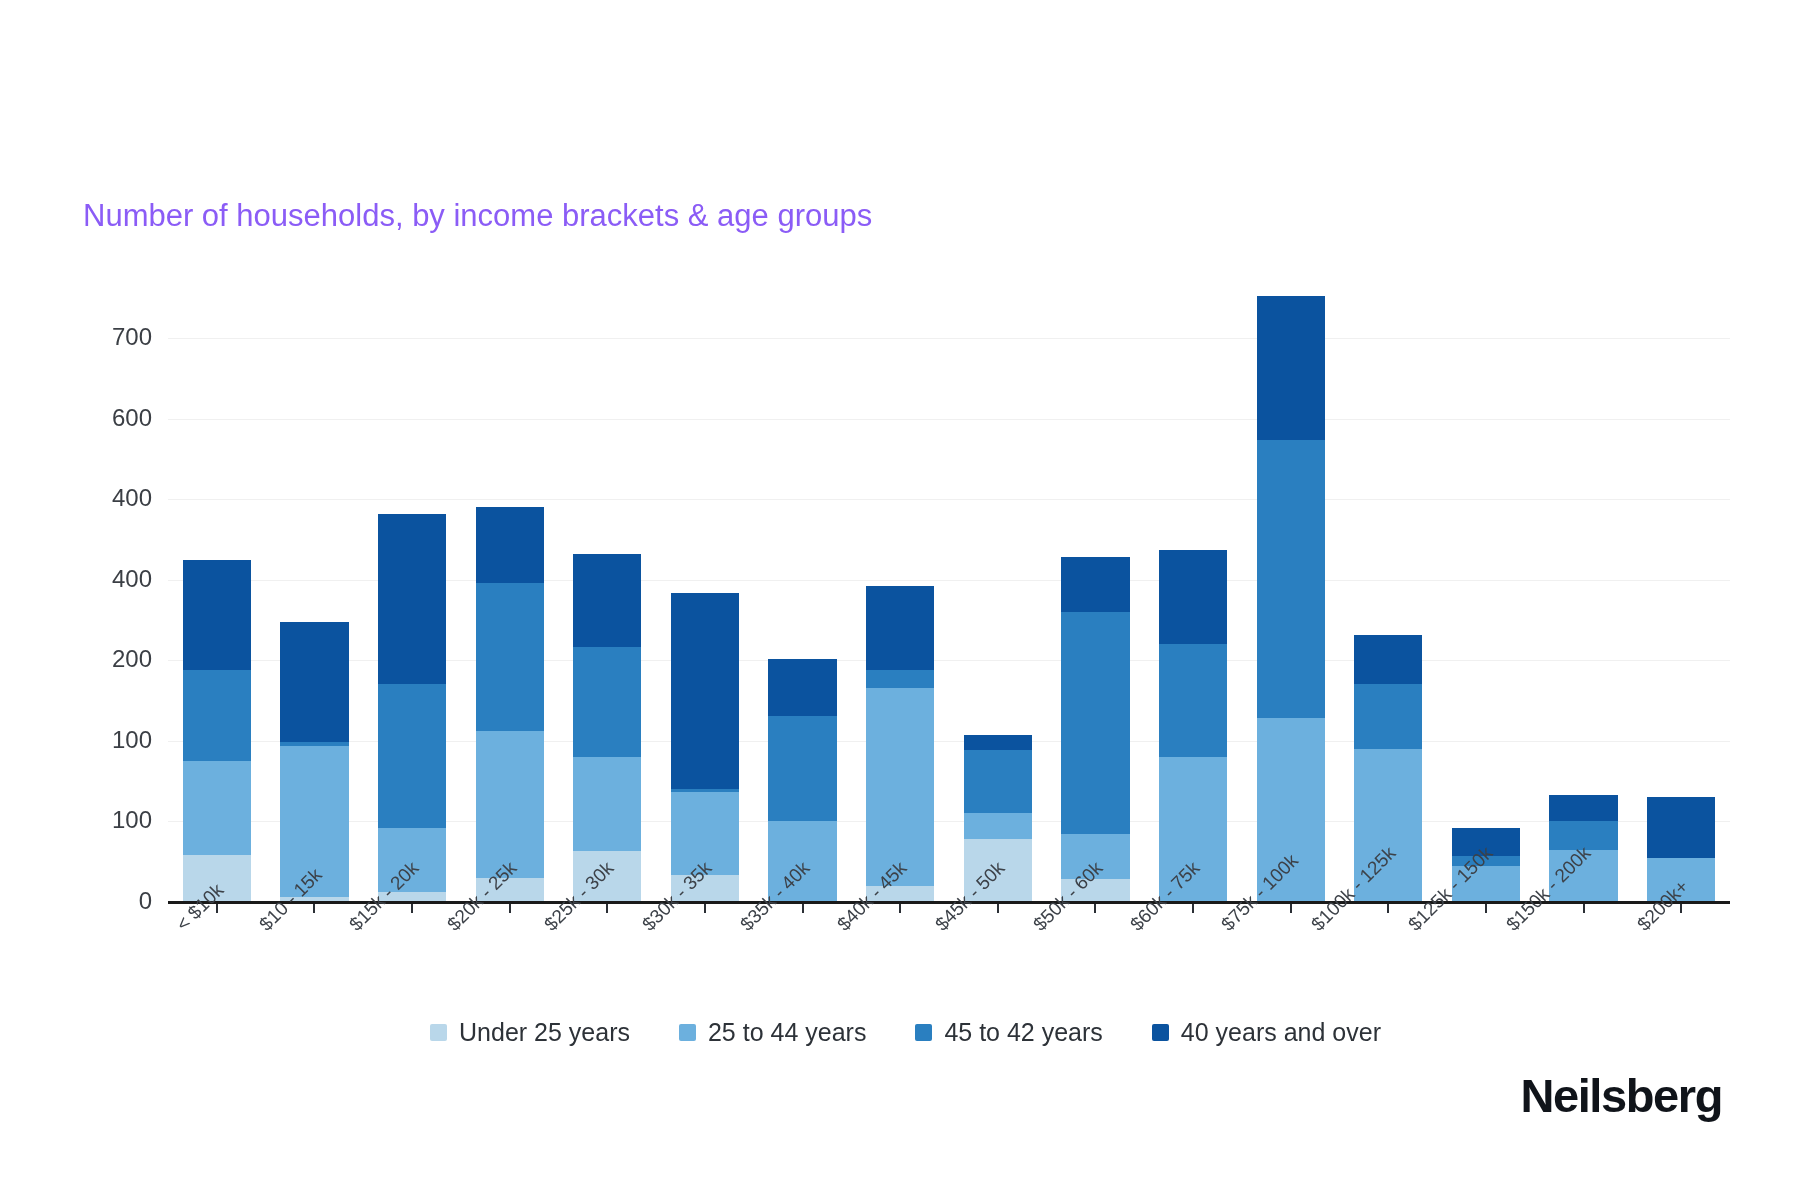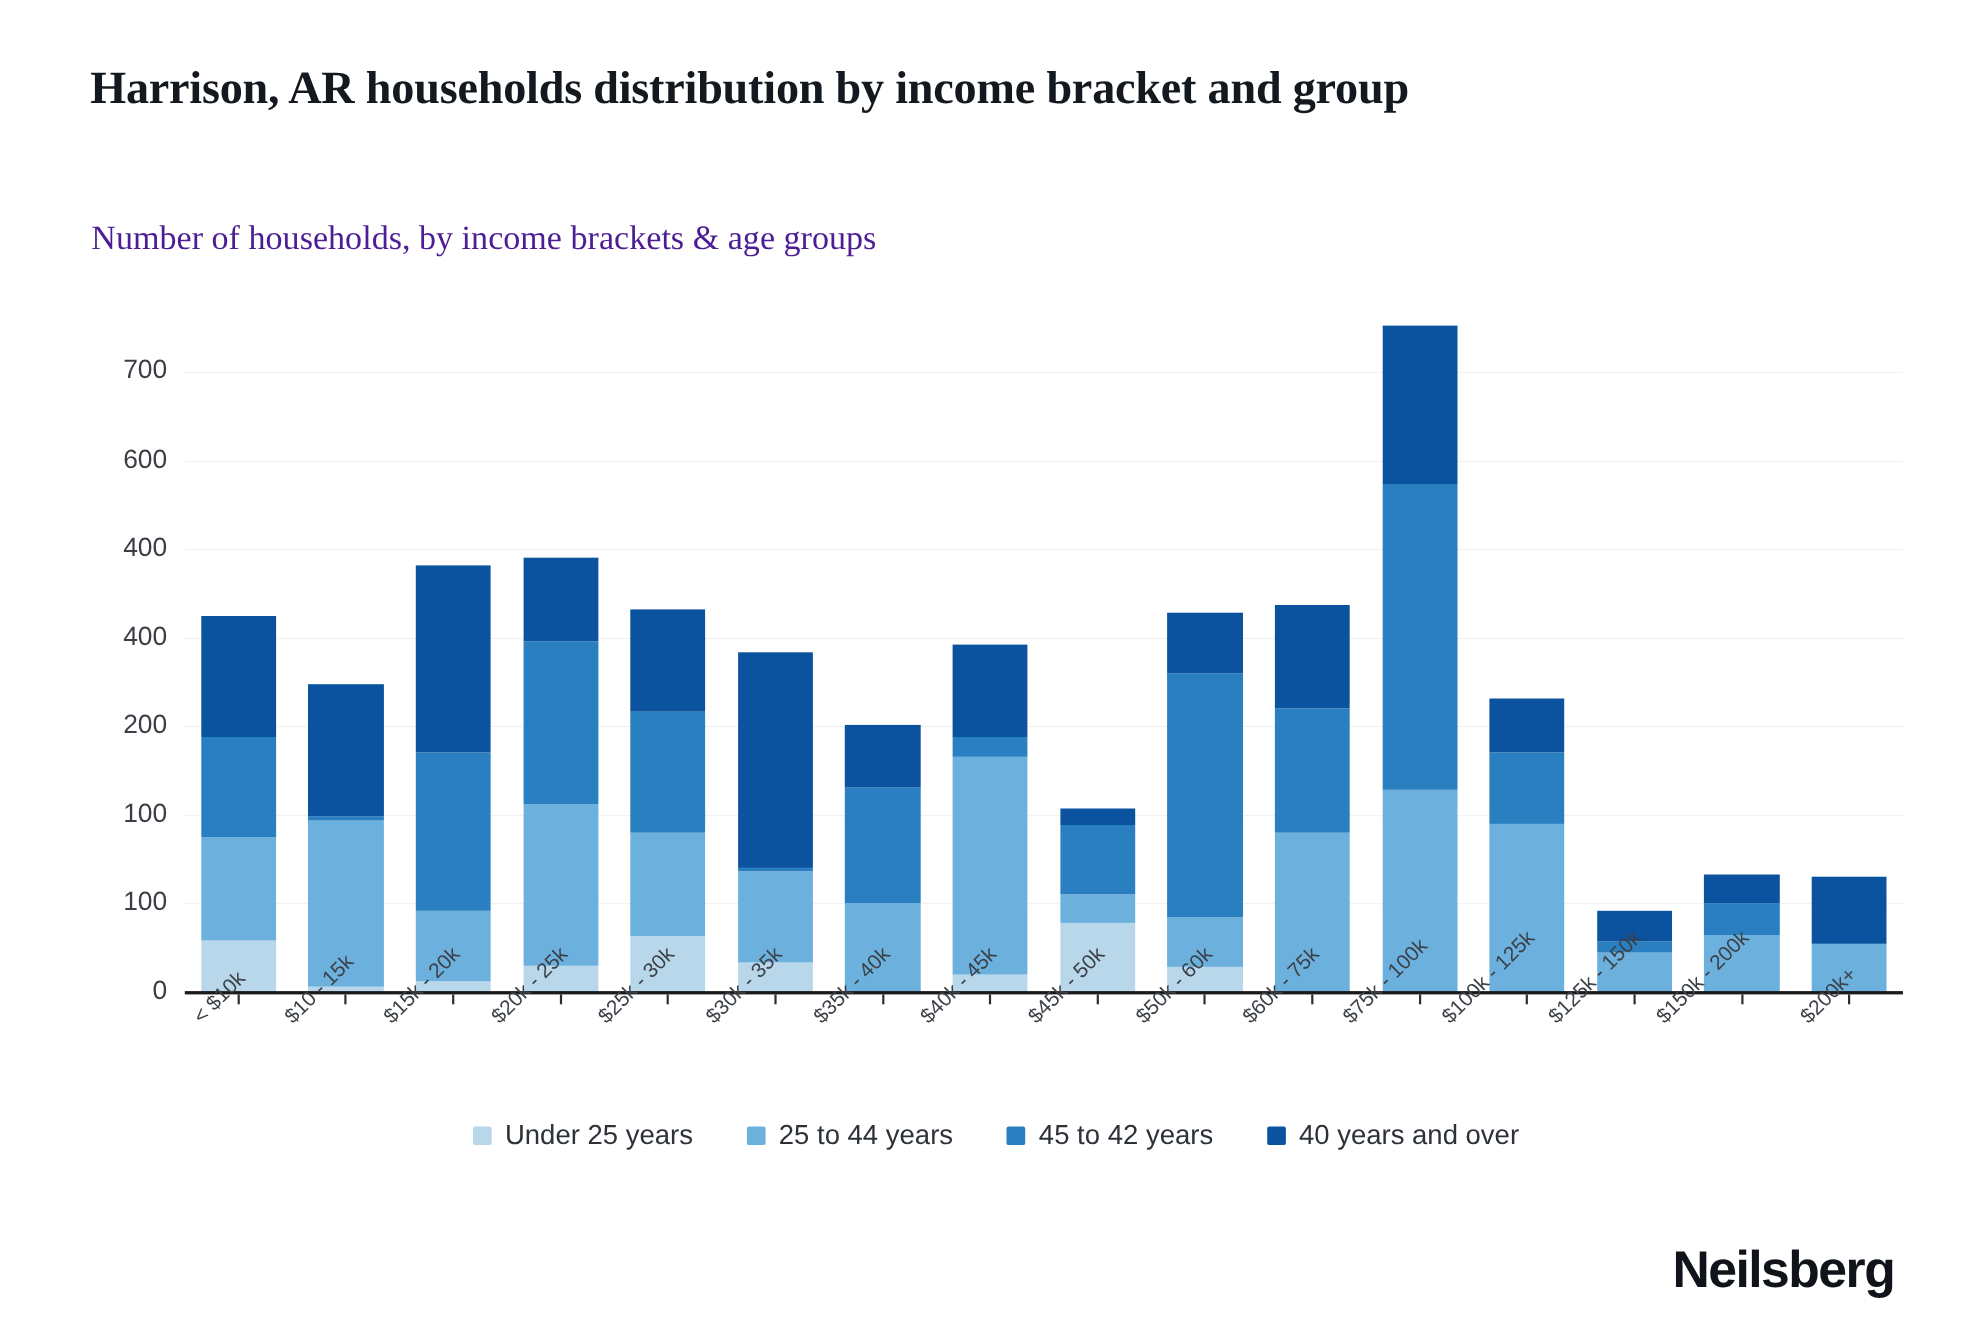--- a/index.html
+++ b/index.html
@@ -12,22 +12,22 @@
   .page { position: relative; width: 1800px; height: 1200px; background:#fff; }
 
   .title {
     position: absolute; left: 82px; top: 55px; width: 1520px;
     font-family: "Liberation Serif", serif;
     font-weight: 700; font-size: 42px; line-height: 1.28;
     color: #14181f; letter-spacing: -0.2px;
   }
   .subtitle {
     position: absolute; left: 83px; top: 198px; width: 1400px;
-    font-family: Liberation Serif, serif;
-    font-weight: 400; font-size: 31px; color: #4c1d95;
+    font-family: Liberation Sans, sans-serif;
+    font-weight: 400; font-size: 31px; color: #8b5cf6;
   }
 
   
   .plot-wrap { position: absolute; left: 0; top: 0; width: 1800px; height: 1200px; }
   .gridline {
     position: absolute; left: 0; width: 100%;
     height: 1px; background: #f0f0f0;
   }
   .ytick {
     position: absolute; right: 1612px; 
@@ -65,32 +65,31 @@
     font-size: 25px; color: #2d3238;
     font-family: "Liberation Sans", sans-serif;
   }
 
   .source {
     position: absolute; left: 84px; top: 1090px;
     font-size: 24px; color: #73787f;
     font-family: "Liberation Sans", sans-serif;
   }
   .brand {
-    position: absolute; right: 78px; top: 1126px;
+    position: absolute; right: 78px; top: 1068px;
     font-family: "Liberation Sans", sans-serif;
     font-weight: 700; font-size: 47px; color: #10141a;
     letter-spacing: -1.4px;
   }
 </style>
 </head>
 <body>
 
 <div class="page">
 
-  <div class="title">Harrison, AR households distribution by income bracket and group</div>
   <div class="subtitle">Number of households, by income brackets &amp; age groups</div>
 
   <div class="plot-wrap">
     <div id="gridlines">
         <div class="gridline" style="position: absolute; left: 168px; top: 821.429px; width: 1562px; height: 1px; background: rgb(240, 240, 240);"></div>
         <div class="gridline" style="position: absolute; left: 168px; top: 740.857px; width: 1562px; height: 1px; background: rgb(240, 240, 240);"></div>
         <div class="gridline" style="position: absolute; left: 168px; top: 660.286px; width: 1562px; height: 1px; background: rgb(240, 240, 240);"></div>
         <div class="gridline" style="position: absolute; left: 168px; top: 579.714px; width: 1562px; height: 1px; background: rgb(240, 240, 240);"></div>
         <div class="gridline" style="position: absolute; left: 168px; top: 499.143px; width: 1562px; height: 1px; background: rgb(240, 240, 240);"></div>
         <div class="gridline" style="position: absolute; left: 168px; top: 418.571px; width: 1562px; height: 1px; background: rgb(240, 240, 240);"></div>

